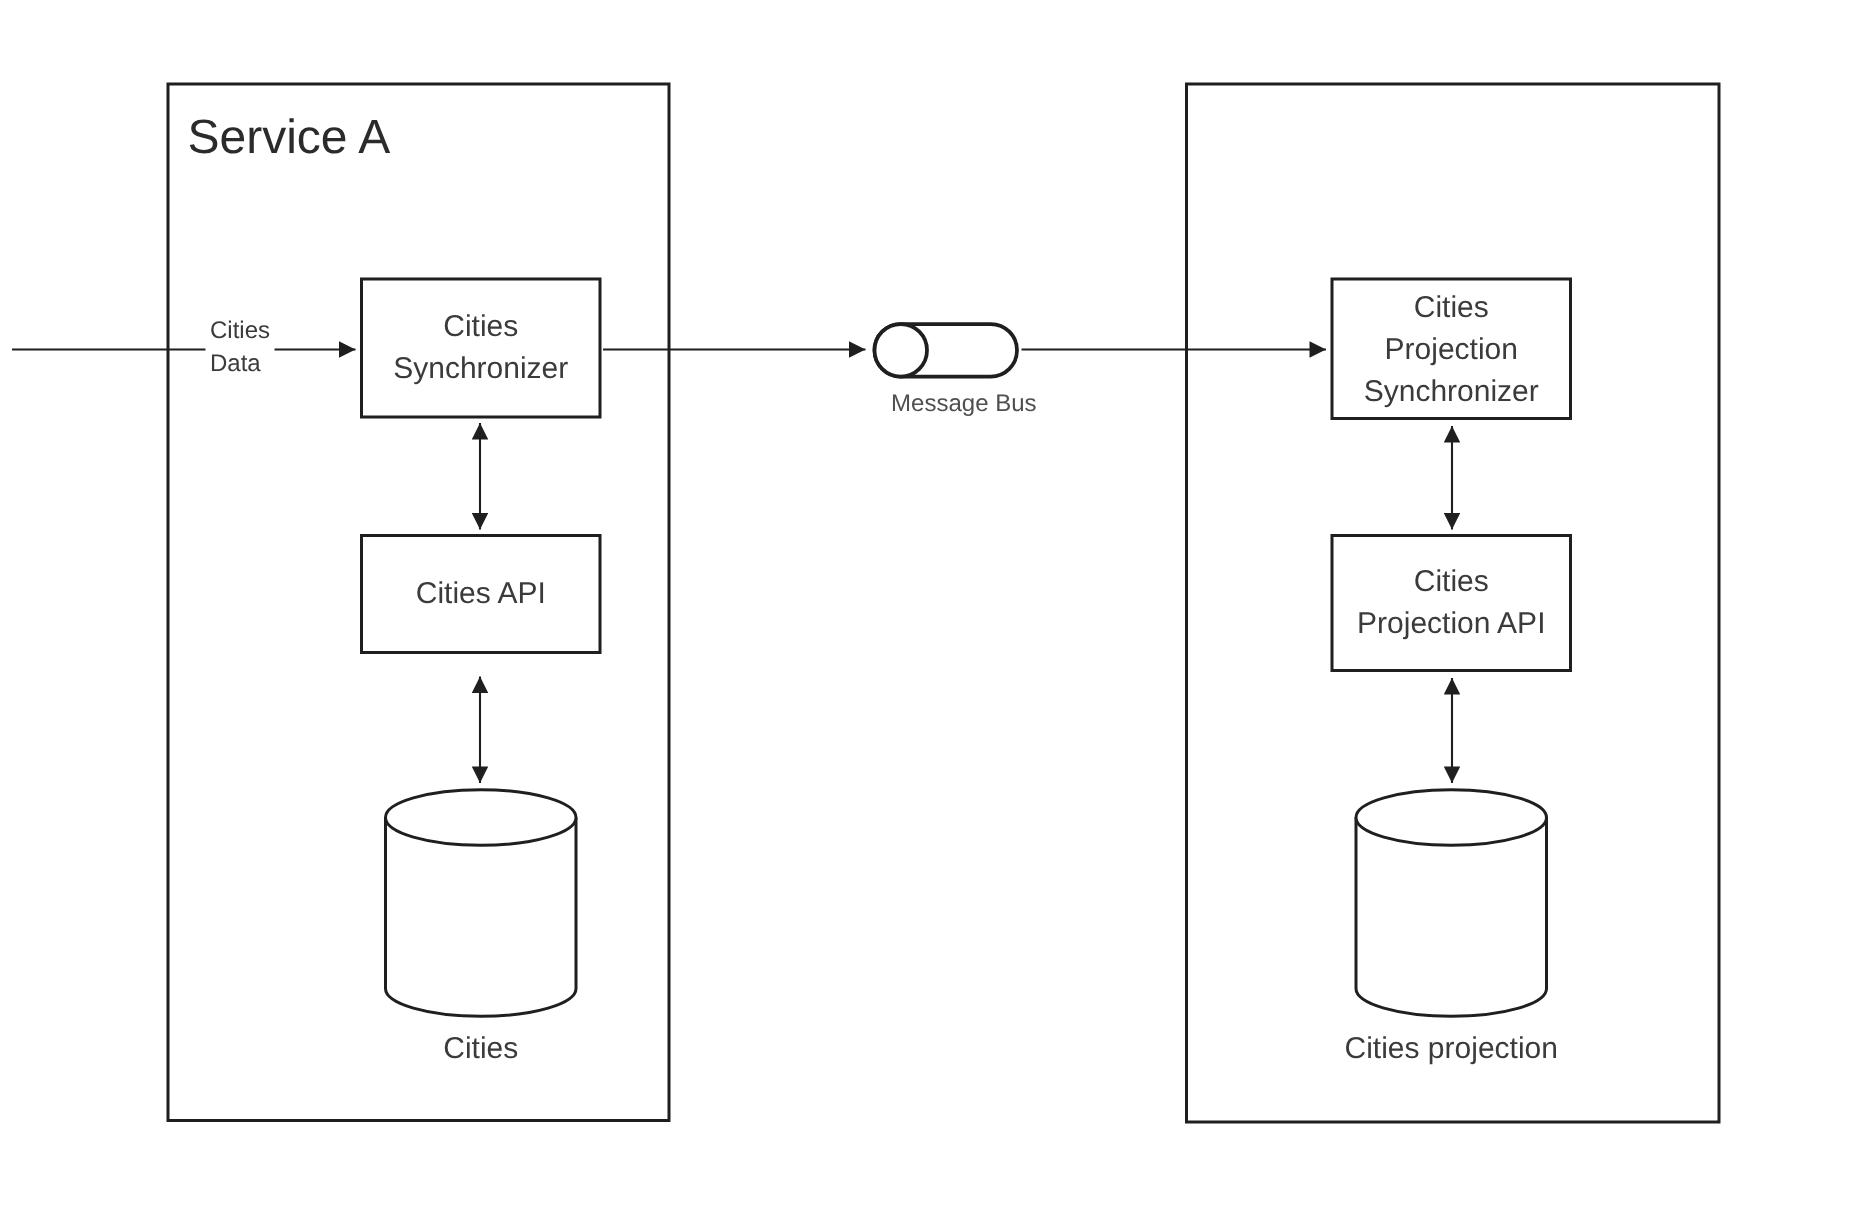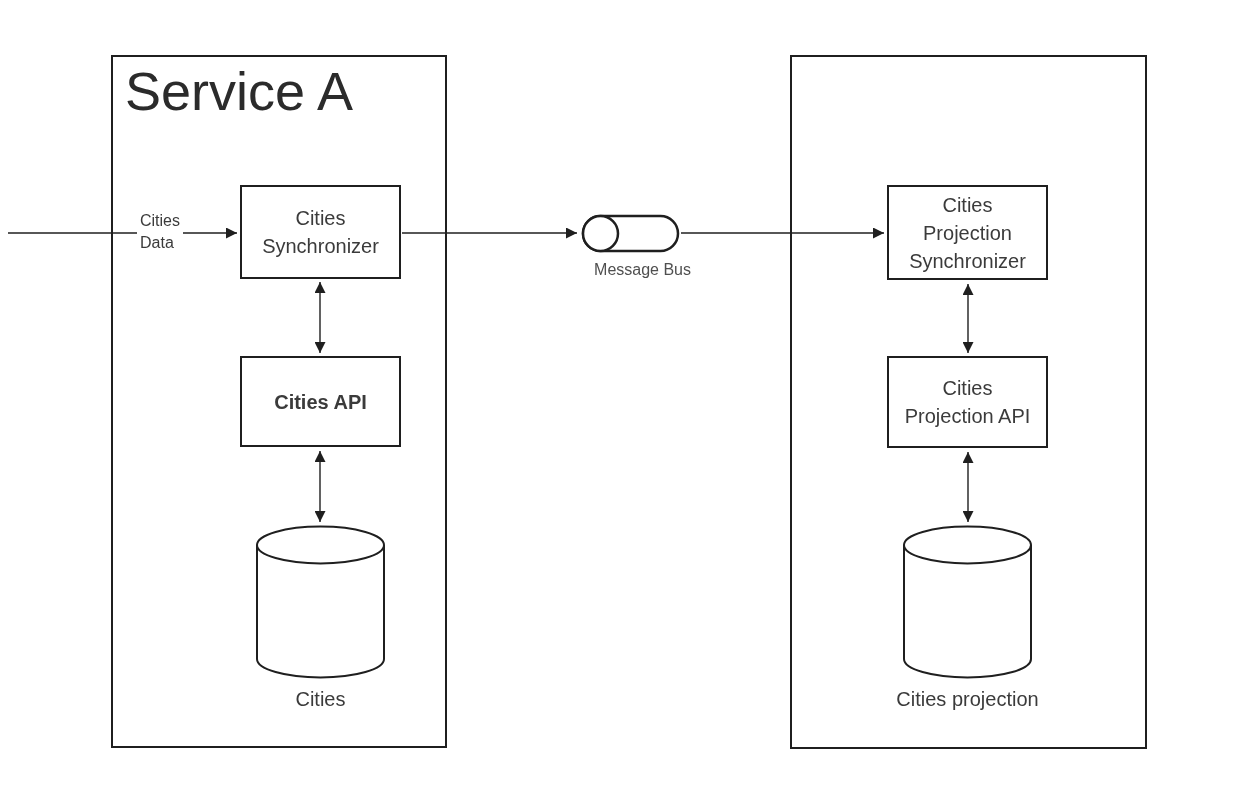--- a/index.html
+++ b/index.html
@@ -7,21 +7,21 @@
     position:relative; width:1242px; height:804px;
     background:var(--background,#ffffff);
     font-family:"Liberation Sans","DejaVu Sans",sans-serif;
     overflow:hidden;
   }
   .frame {
     position:absolute; box-sizing:border-box;
     border:2px solid var(--stroke,#1f1f1f); background:transparent; z-index:2;
   }
   .frame-title {
-    position:absolute; font-size:54px; line-height:46px;
+    position:absolute; font-size:32px; line-height:46px;
     color:var(--title-text,#2b2b2b); z-index:2; white-space:nowrap;
   }
   .node {
     position:absolute; box-sizing:border-box;
     border:2px solid var(--stroke,#1f1f1f); background:#ffffff;
     display:flex; align-items:center; justify-content:center;
     text-align:center; font-size:20px; line-height:28px;
     color:var(--node-text,#3b3b3b); white-space:pre-line; z-index:3;
   }
   .svg-abs { position:absolute; z-index:3; }
@@ -63,21 +63,21 @@
     <path d="M968,284 V353" marker-start="url(#arr)" marker-end="url(#arr)"></path>
     <path d="M968,452 V522" marker-start="url(#arr)" marker-end="url(#arr)"></path>
   </svg>
 
   <div class="frame" style="left:111px; top:55px; width:336px; height:693px;"></div>
   <div class="frame-title" style="left:125px; top:68px;">Service A</div>
 
   <div class="node" style="left:240px; top:185px; width:161px; height:94px;">Cities
 Synchronizer</div>
 
-  <div class="node" style="left:240px; top:356px; width:161px; height:91px;font-weight:bold;">Cities API</div>
+  <div class="node" style="left:240px; top:356px; width:161px; height:80px;">Cities API</div>
 
   <svg class="svg-abs" style="left:254px; top:524px;" width="133" height="158" viewBox="0 0 133 158">
     <path class="shape" stroke-width="2" d="M3,21 L3,135 A63.5,18.5 0 0,0 130,135 L130,21"></path>
     <ellipse class="shape" stroke-width="2" cx="66.5" cy="21" rx="63.5" ry="18.5"></ellipse>
   </svg>
   <div class="db-label" style="left:240px; top:688px; width:161px;">Cities</div>
 
   <div class="inbound-label">Cities
 Data</div>
 

